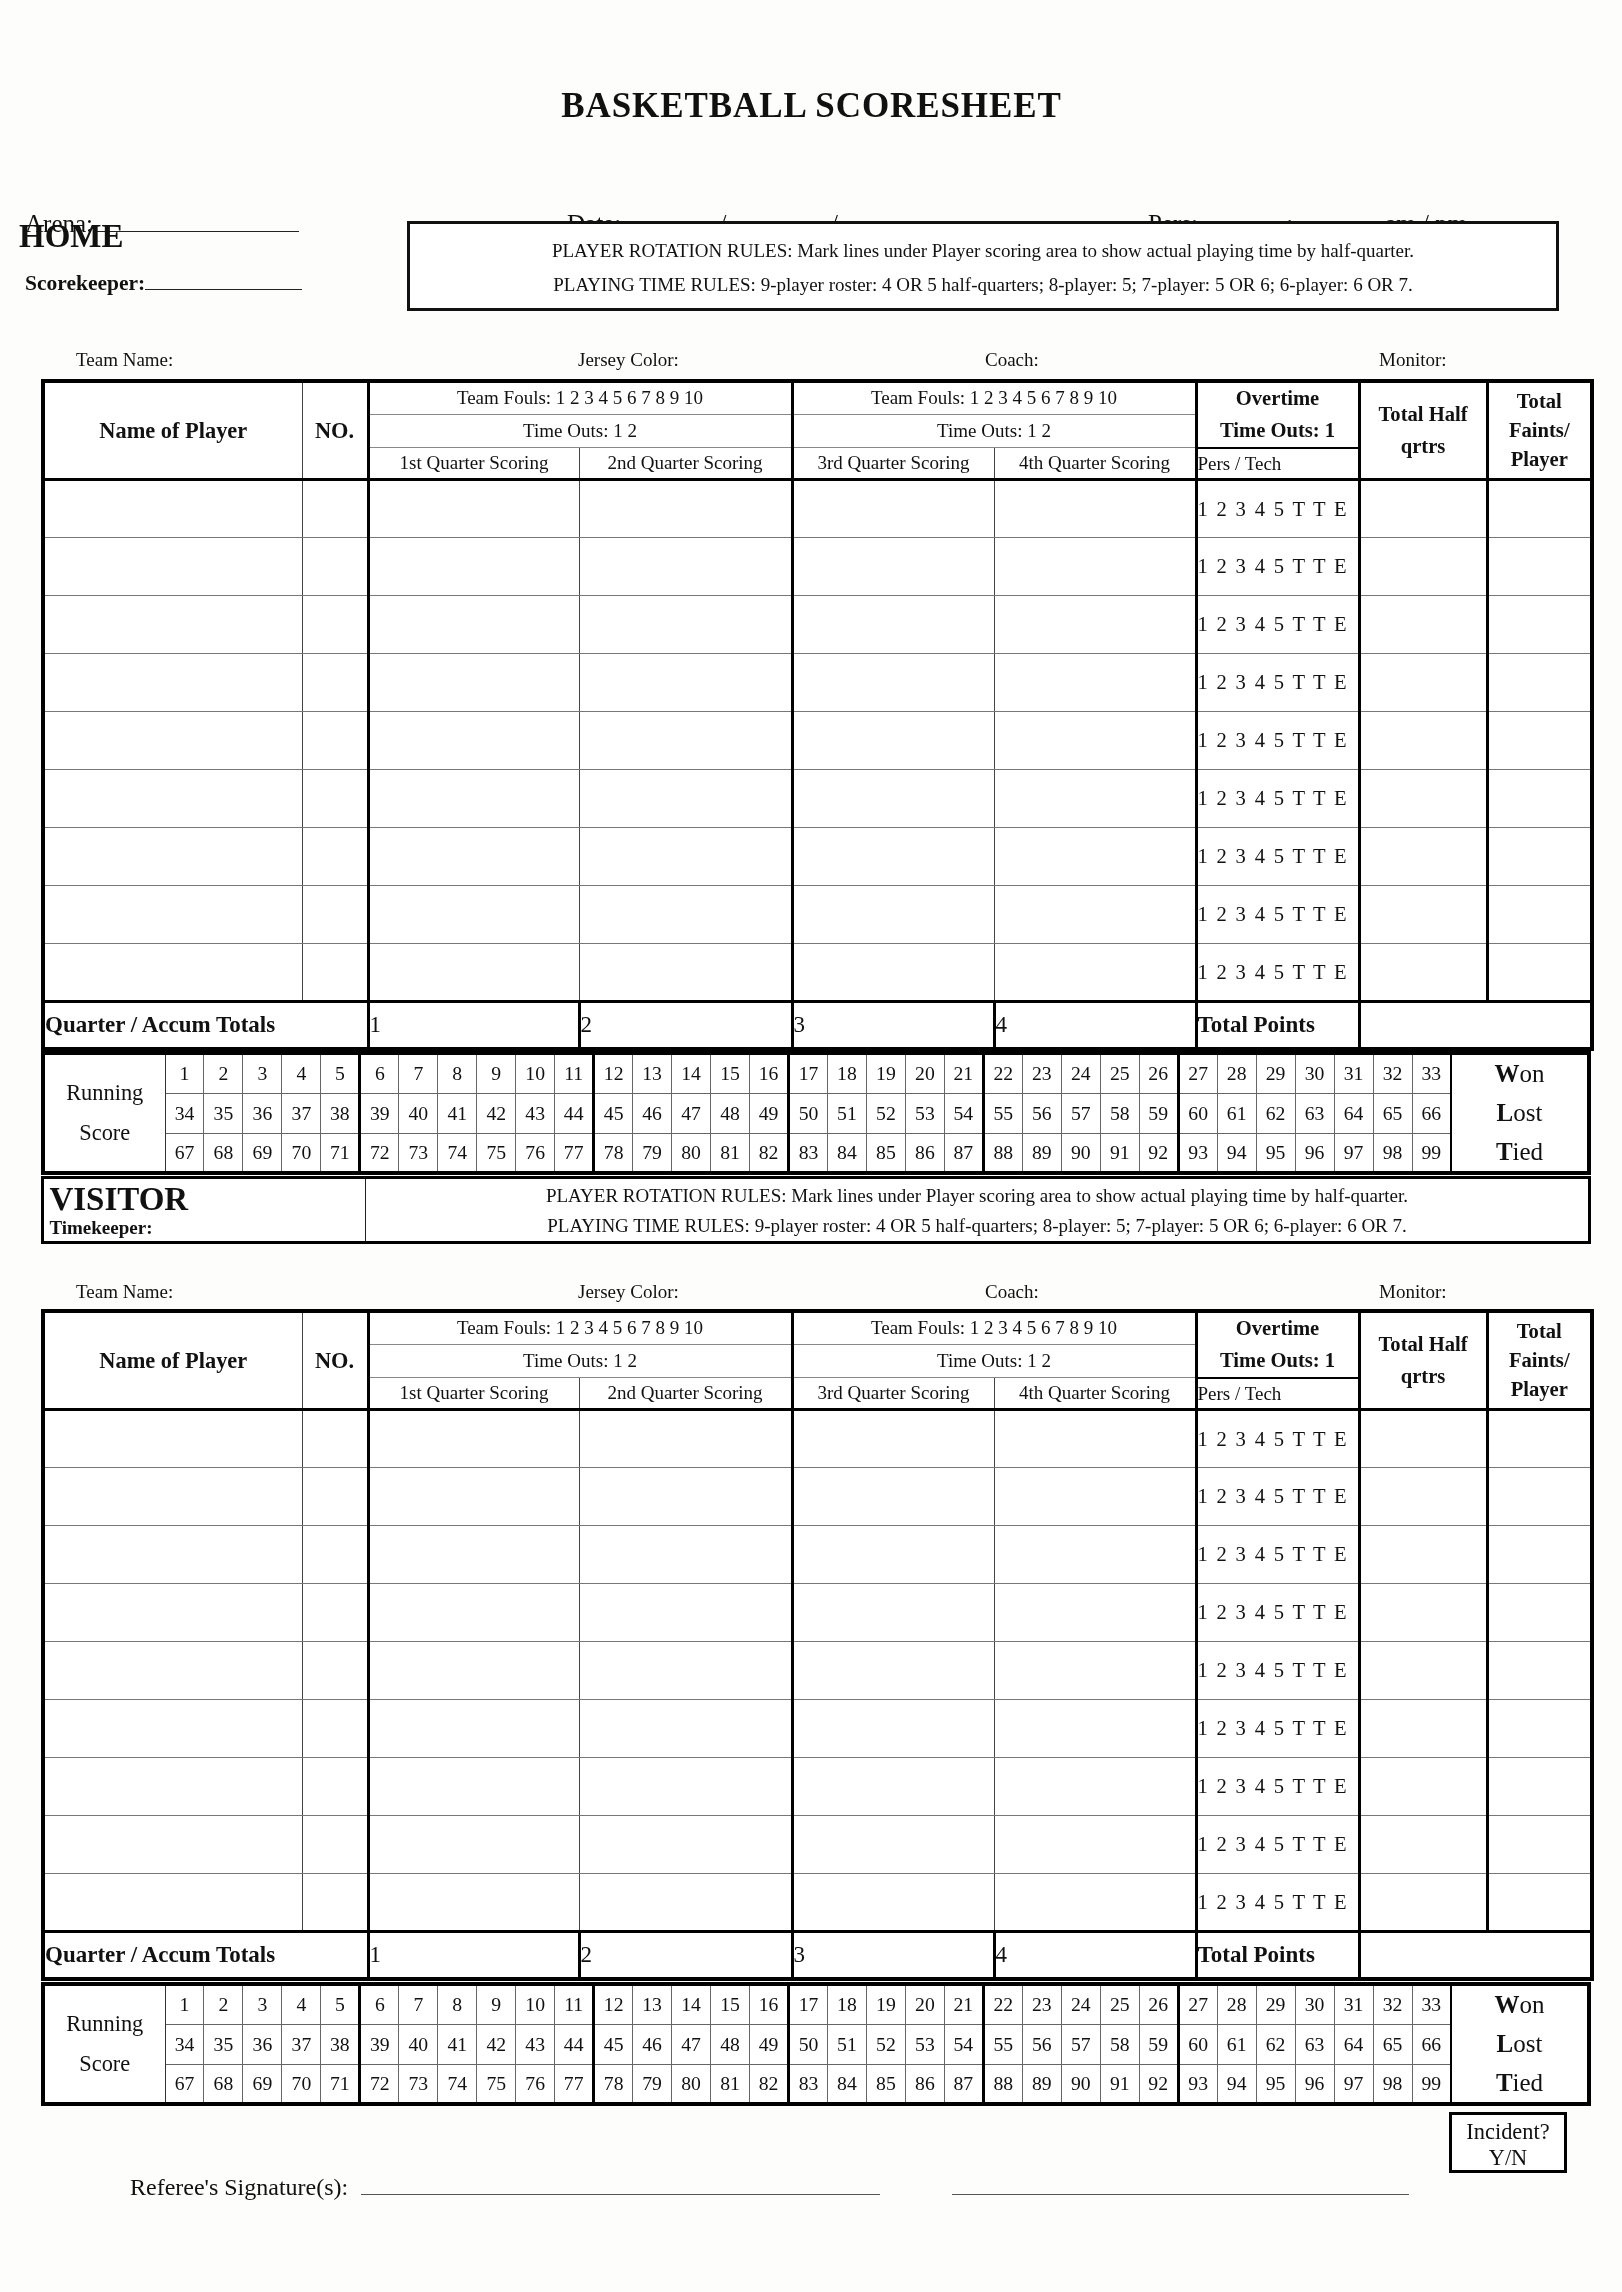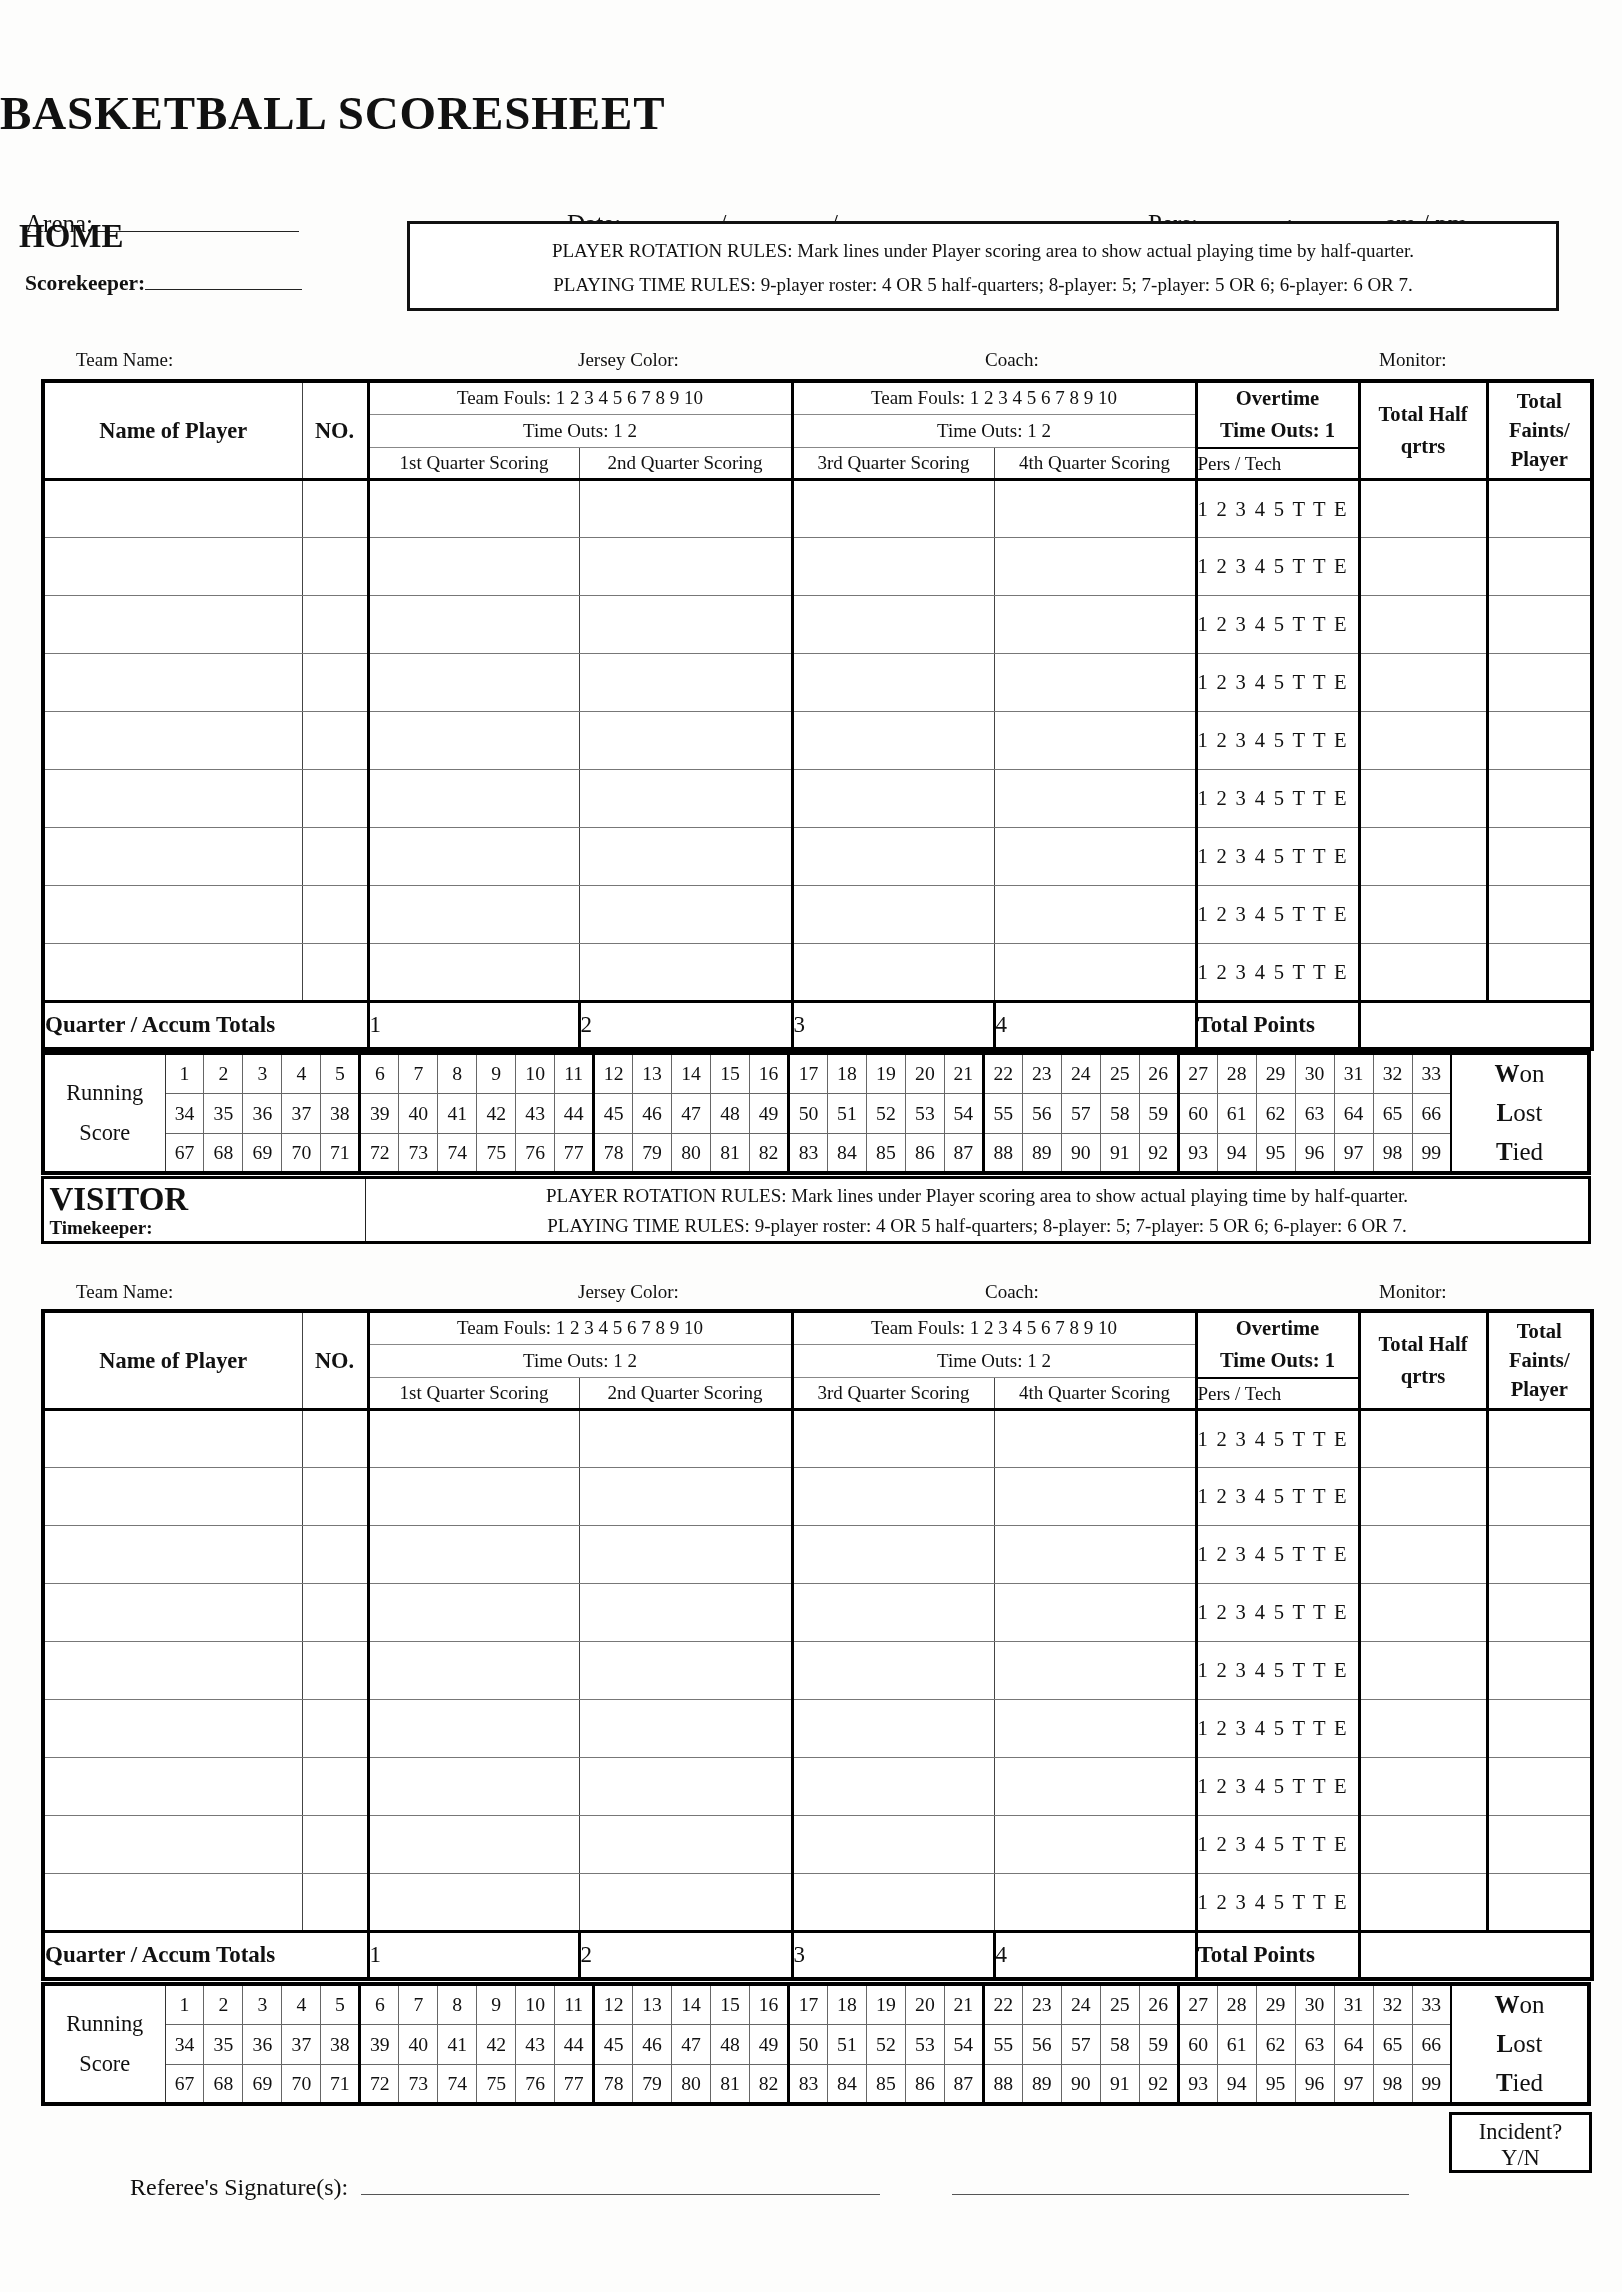--- a/index.html
+++ b/index.html
@@ -1,21 +1,21 @@
 <!DOCTYPE html>
 <html style="font-size:14.3px"><head>
 <meta charset="utf-8">
 <style>
   * { box-sizing: border-box; }
   html,body { margin:0; padding:0; background:#ffffff; }
   .page { position:relative; width:1623px; height:2293px; background:#fdfdfc;
           font-family:"Liberation Serif","DejaVu Serif",serif; color:#111; overflow:hidden; }
 
-  .title { position:absolute; top:86px; left:0; width:100%; text-align:left;
-           font-size:47px; font-weight:bold; letter-spacing:0.9px; }
+  .title { position:absolute; top:86px; left:0; width:100%; text-align:center;
+           font-size:35px; font-weight:bold; letter-spacing:0.9px; }
 
   .info { position:absolute; top:170px; left:0; width:100%; font-size:25px; }
   .grp  { position:absolute; white-space:nowrap;margin-top:40px; }
   .g-arena{ left:25px; } .g-date{ left:567px; } .g-time{ left:1148px; }
   .blank { display:inline-block; border-bottom:1.8px solid #222; }
   .w230{ width:206px; } .w103{ width:92px; } .w92{ width:82px; } .w175{ width:157px; }
   .sep { padding:0 6.3px; }
   .ampm { padding-left:3.6px; }
 
   .home-label  { position:absolute; left:19px; top:218px; font-size:33px; font-weight:bold; }
@@ -67,21 +67,21 @@
   td.num.hv { border-left:3.6px solid #000; }
   td.res { border-left:2.7px solid #000; border-top:0; border-bottom:0; font-size:25px; }
 
   .visitor-box { position:absolute; left:41px; top:1176px; width:1550px; height:68px;
                  border:3.6px solid #000; background:#fff; display:flex; }
   .vb-left { width:322px; border-right:1.8px solid #222; padding:1.8px 0 0 5.4px; }
   .vb-title { font-size:33px; font-weight:bold; line-height:1.1; }
   .vb-off   { font-size:19px; font-weight:bold; }
   .vb-rules { flex:1; text-align:center; font-size:19px; line-height:1.6; padding-top:1.8px; }
 
-  .incident { position:absolute; left:1449px; top:2112px; width:143px; height:61px;
+  .incident { position:absolute; left:1449px; top:2112px; width:118px; height:61px;
               border:3.6px solid #000; background:#fff; text-align:center; font-size:22.4px;
               line-height:1.2; padding-top:3.6px; }
 
   .referee { position:absolute; left:130px; top:2174px; font-size:24px; white-space:nowrap; }
   .sig-line { display:inline-block; width:519px; border-bottom:1.8px solid #555; margin-left:12.5px; }
   .sig-line.second { width:457px; margin-left:72px; }
 
   .url { position:absolute; top:2235px; left:0; width:100%; text-align:center; font-size:24px; }
 </style>
 </head>

